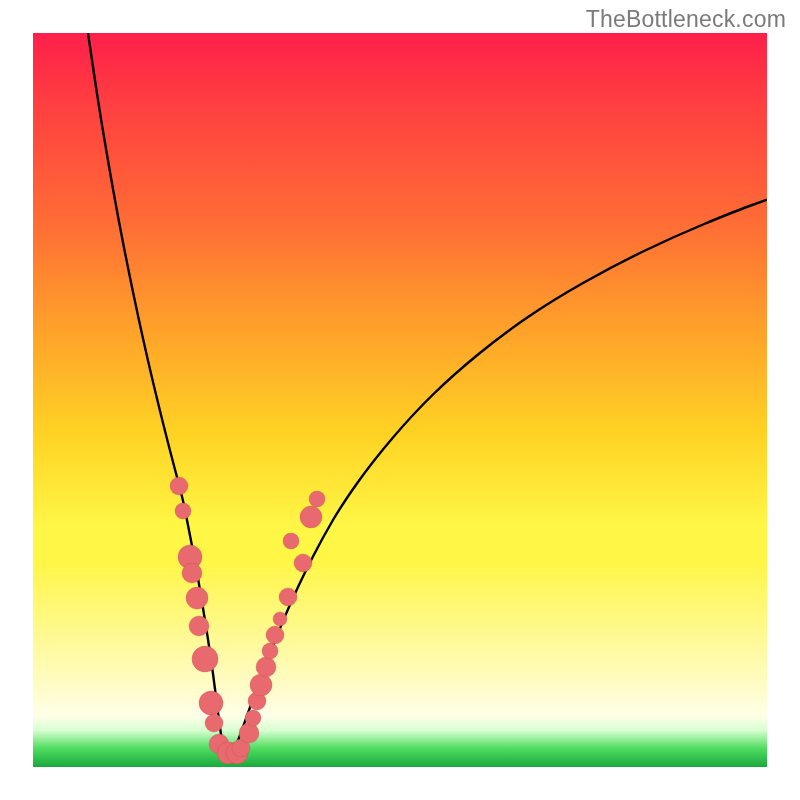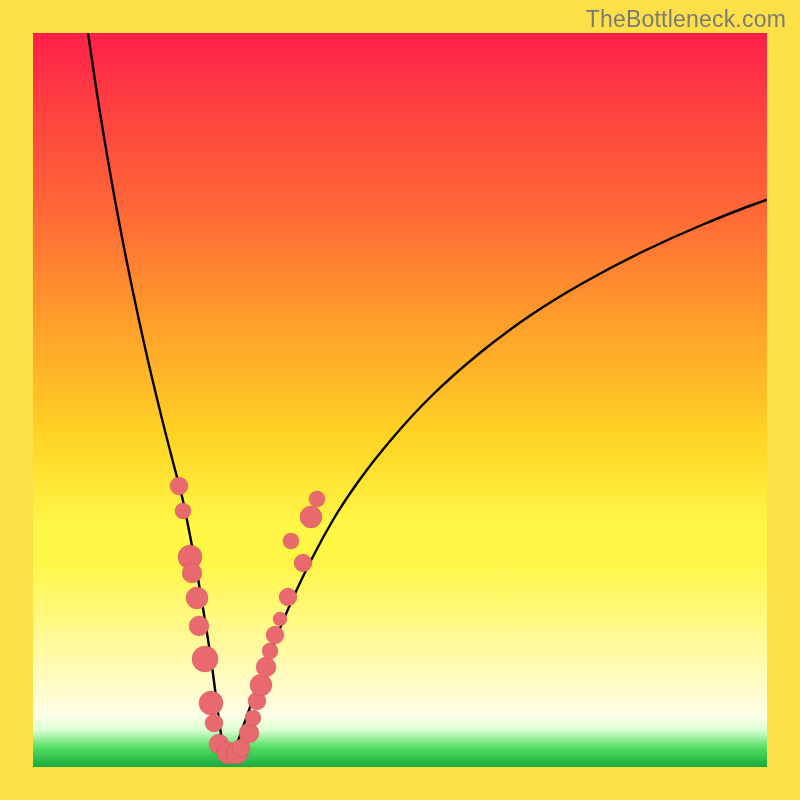--- a/index.html
+++ b/index.html
@@ -10,21 +10,21 @@
     overflow: hidden;
     background: #000;
     font-family: Arial, Helvetica, sans-serif;
   }
   .frame {
     position: absolute;
     left: 0;
     top: 0;
     width: 800px;
     height: 800px;
-    background: #fde047;
+    background: #ffffff;
   }
   .plot {
     position: absolute;
     left: 33px;
     top: 33px;
     width: 734px;
     height: 734px;
     background: linear-gradient(
       to bottom,
       #ff1f4a 0%,

